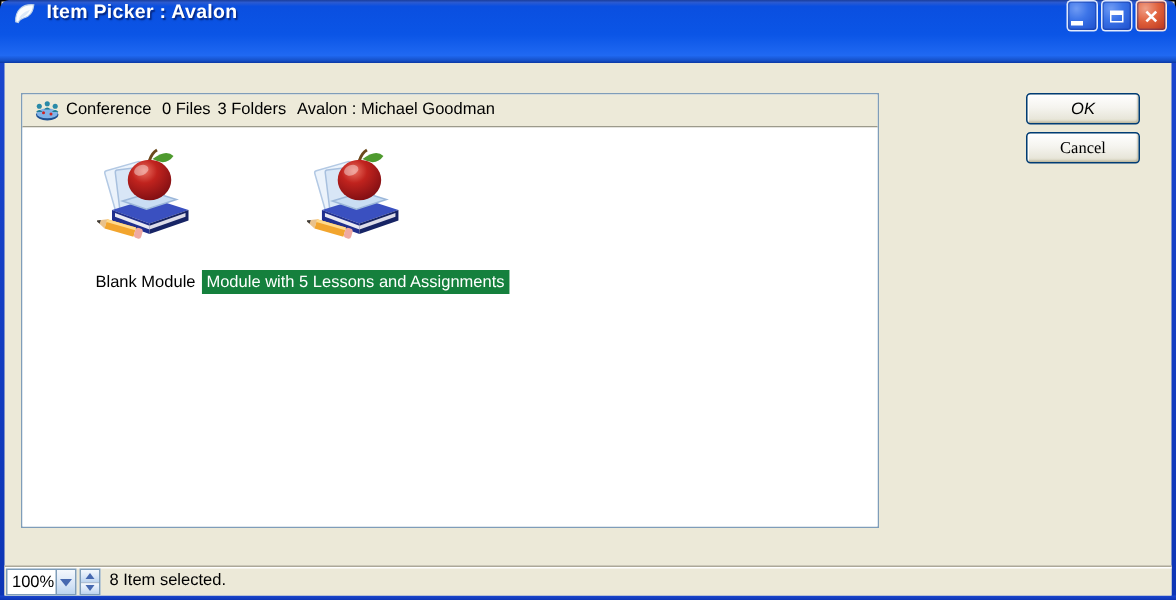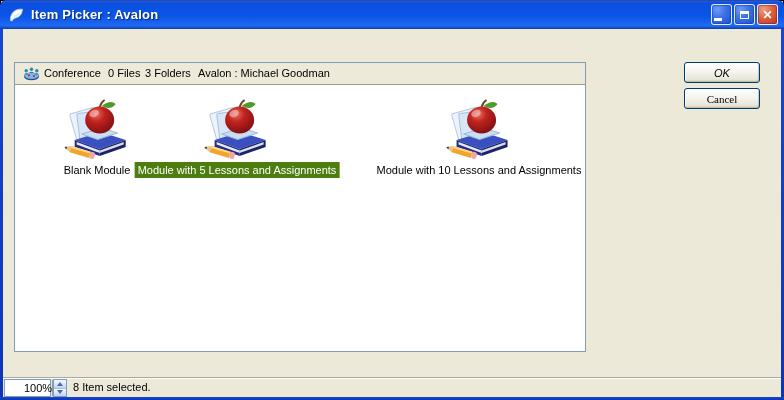--- a/index.html
+++ b/index.html
@@ -10,24 +10,24 @@
     outline:1px solid #000; outline-offset:-1px;
   }
   
   .edge{ position:absolute; background:linear-gradient(180deg,#1a46cf,#0d35b5); z-index:5; }
   .edge-left{ left:0; top:28px; width:3px; bottom:0; }
   .edge-right{ right:0; top:28px; width:3px; bottom:0; }
   .edge-bottom{ left:0; right:0; bottom:0; height:3px; }
 
   
   .titlebar{
-    position:absolute; left:0; top:0; width:784px; height:29px;
+    position:absolute; left:0; top:0; width:784px; height:42px;
     background:linear-gradient(180deg,#1b3e9b 0%,#2a5ad1 4%,#0a4fe0 10%,#0b55e6 55%,#2069f2 88%,#1550c8 96%,#0a37a4 100%);
     border-radius:6px 6px 0 0;
-    display:flex; align-items:center; z-index:6;
+    display:flex; align-items:flex-start; z-index:6;
   }
   .title-icon{ width:17px; height:17px; margin:0 6px 0 8px; flex:0 0 auto; }
   .title-text{
     color:#fff; font-weight:bold; font-size:13px; letter-spacing:.2px;
     text-shadow:1px 1px 1px rgba(0,0,40,.55); white-space:nowrap;
   }
   .title-buttons{ margin-left:auto; margin-right:6px; display:flex; gap:2px; }
   .tb-btn{
     width:21px; height:21px; border-radius:3px; border:1px solid rgba(255,255,255,.85);
     display:flex; align-items:center; justify-content:center;
@@ -52,28 +52,28 @@
   .panel-header .hdr-icon{ position:absolute; left:7px; top:3px; width:19px; height:16px; }
   .hdr-text{ position:absolute; top:4px; white-space:nowrap; }
   .hdr-conference{ left:29px; }
   .hdr-files{ left:93px;text-align:right; }
   .hdr-folders{ left:130px; }
   .hdr-context{ left:183px; }
 
   .panel-content{ position:relative; width:100%; height:266px; background:#fff; }
   .item{
     position:absolute; top:12px; display:flex; flex-direction:column; align-items:center;
-    transform:translateX(-50%); cursor:default;
+    transform:translateX(-50%); cursor:default;gap:18px;
   }
   .item-1{ left:82px; } .item-2{ left:222px; } .item-3{ left:464px; }
   .item .module-icon{ width:64px; height:64px; }
   .item-label{
     margin-top:1px; font-size:11px; color:#000; padding:1px 3px; white-space:nowrap; line-height:14px;
   }
-  .item.selected .item-label{ background:#4d7c0f; color:#fff; }
+  .item.selected .item-label{ background:#15803d; color:#fff; }
 
   
   .xp-btn{
     position:absolute; left:684px; width:76px; height:21px;
     border:1px solid #003c74; border-radius:3px;
     background:linear-gradient(180deg,#ffffff 0%,#f5f4ef 45%,#e8e6da 85%,#d8d4c0 100%);
     font-size:11px; color:#000; font-family:"Liberation Sans",sans-serif;
     box-shadow:inset -1px -1px 1px rgba(157,149,115,.45), inset 1px 1px 0 rgba(255,255,255,.9);
     cursor:default;
   }
@@ -82,21 +82,21 @@
   
   .statusbar{
     position:absolute; left:3px; right:3px; top:377px; height:20px; background:#ece9d8;
     border-top:1px solid #aca899; box-shadow:inset 0 1px 0 #ffffff;
     display:flex; align-items:center; font-size:11px; z-index:6;
   }
   .zoom-combo{
     position:absolute; left:1px; top:1px; height:18px; display:flex; align-items:stretch;
   }
   .combo-box{
-    display:flex; border:1px solid #7f9db9; background:#fff; width:47px;padding-left:16px;
+    display:flex; border:1px solid #7f9db9; background:#fff; width:47px;
   }
   .combo-value{ width:32px; font-size:11px; line-height:16px; padding-left:3px; color:#000; }
   .combo-drop{
     width:13px; border-left:1px solid #7f9db9;
     background:linear-gradient(180deg,#f4f8fd 0%,#d6e4f6 60%,#bcd4ef 100%);
     display:flex; align-items:center; justify-content:center;
   }
   .spinner{
     margin-left:2px; width:14px; border:1px solid #7f9db9; background:#fff;
     display:flex; flex-direction:column;
@@ -204,26 +204,20 @@
             <use href="#apple-books"></use>
           </svg>
         <span class="item-label">Blank Module</span>
       </div>
       <div class="item item-2 selected">
         <svg class="module-icon" viewBox="0 0 64 64">
             <use href="#apple-books"></use>
           </svg>
         <span class="item-label">Module with 5 Lessons and Assignments</span>
       </div>
-      <div class="item item-3">
-        <svg class="module-icon" viewBox="0 0 64 64">
-            <use href="#apple-books"></use>
-          </svg>
-        <span class="item-label">Module with 10 Lessons and Assignments</span>
-      </div>
     </div>
   </div>
 
   <button class="xp-btn btn-ok">OK</button>
   <button class="xp-btn btn-cancel">Cancel</button>
 
   <div class="statusbar">
     <div class="zoom-combo">
       <div class="combo-box">
         <span class="combo-value">100%</span>

